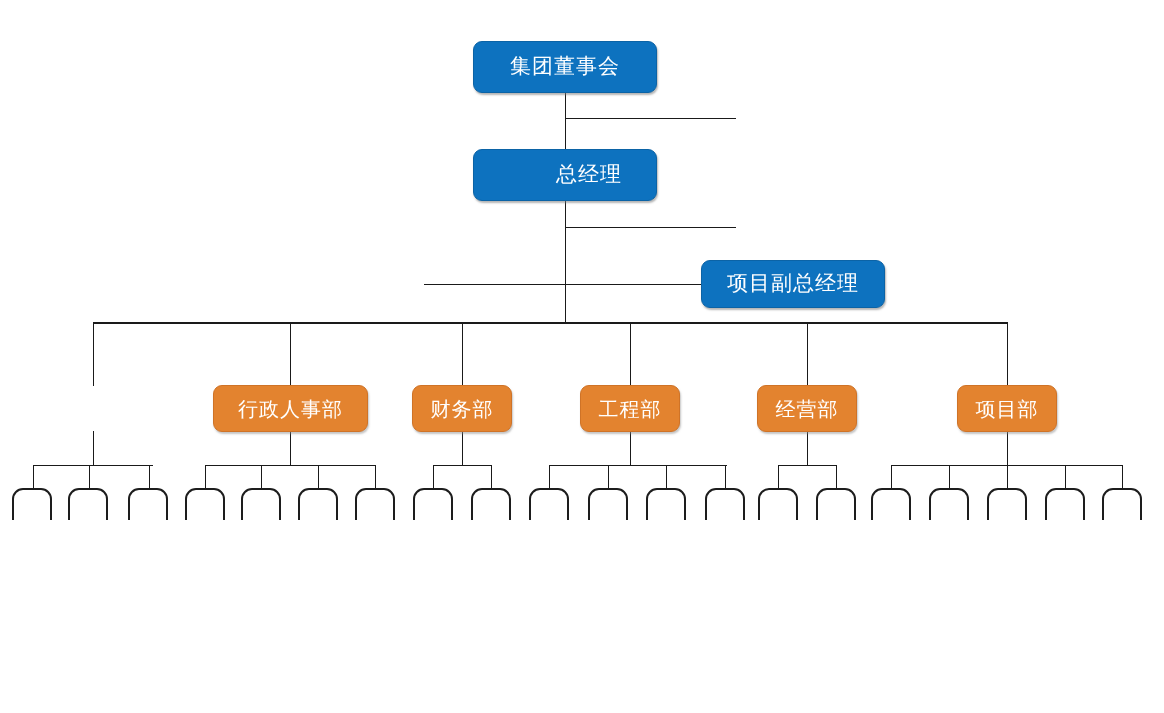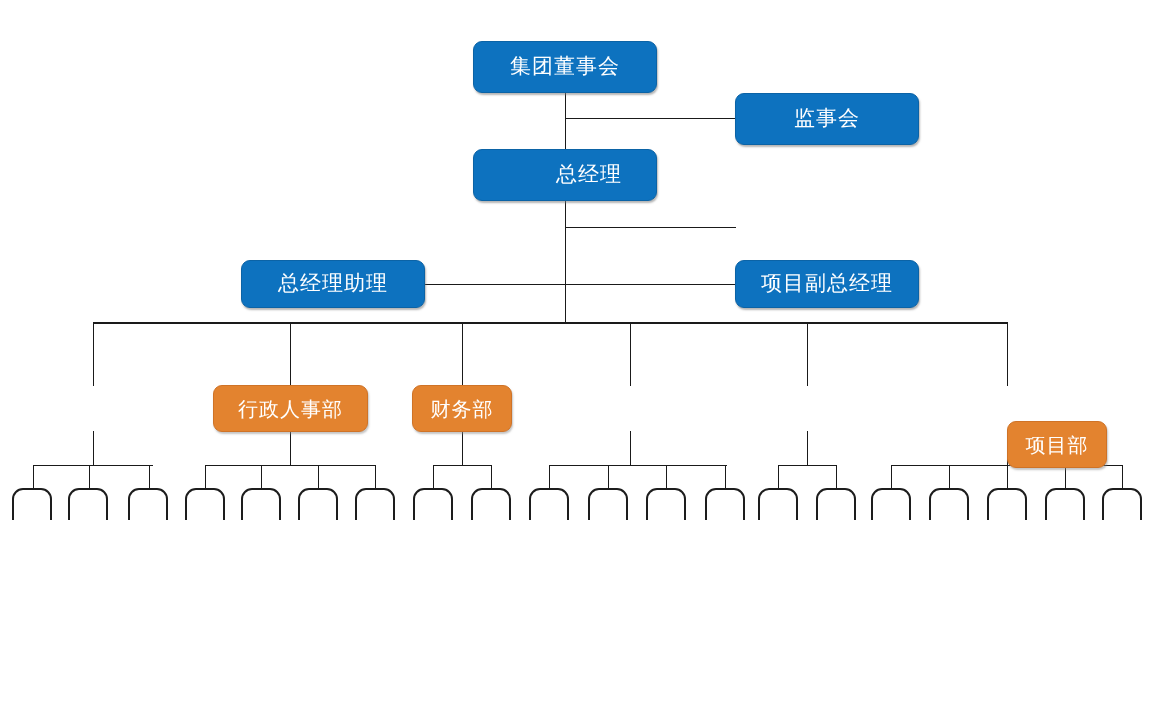--- a/index.html
+++ b/index.html
@@ -140,49 +140,49 @@
     <div class="line v" style="left:949px; top:465px; height:24px;"></div>
     <div class="line v" style="left:1007px; top:465px; height:24px;"></div>
     <div class="line v" style="left:1065px; top:465px; height:24px;"></div>
     <div class="line v" style="left:1122px; top:465px; height:24px;"></div>
   </div>
 
   <div class="node node-blue" style="left:473px; top:41px; width:184px; height:52px;">
     <span>集团董事会</span>
   </div>
 
-  <div class="node node-blue" style="left:735px; top:93px; width:184px; height:52px;">
-    <span>监事会</span>
-  </div>
 
   <div class="node node-blue" style="left:473px; top:149px; width:184px; height:52px;padding-left:48px;">
     <span>总经理</span>
   </div>
 
 
-  <div class="node node-blue" style="left:241px; top:260px; width:184px; height:48px;">
-    <span>总经理助理</span>
-  </div>
-
-  <div class="node node-blue" style="left:735px; top:260px; width:184px; height:48px;">
+
+  <div class="node node-blue" style="left:701px; top:260px; width:184px; height:48px;">
     <span>项目副总经理</span>
   </div>
 
 
   <div class="node node-orange" style="left:213px; top:385px; width:155px; height:47px;">
     <span>行政人事部</span>
   </div>
 
   <div class="node node-orange" style="left:412px; top:385px; width:100px; height:47px;">
     <span>财务部</span>
   </div>
 
-
-
-  <div class="node node-orange" style="left:1007px; top:385px; width:100px; height:47px;margin-top:36px;">
+  <div class="node node-orange" style="left:580px; top:385px; width:100px; height:47px;">
+    <span>工程部</span>
+  </div>
+
+  <div class="node node-orange" style="left:757px; top:385px; width:100px; height:47px;">
+    <span>经营部</span>
+  </div>
+
+  <div class="node node-orange" style="left:957px; top:385px; width:100px; height:47px;">
     <span>项目部</span>
   </div>
 
   <div class="node node-leaf" style="left:12px; top:488px; width:40px; height:179px;">
     <span class="leaf-text">垃圾清运岗</span>
   </div>
   <div class="node node-leaf" style="left:68px; top:488px; width:40px; height:179px;">
     <span class="leaf-text">道路维护岗</span>
   </div>
   <div class="node node-leaf" style="left:128px; top:488px; width:40px; height:179px;">

